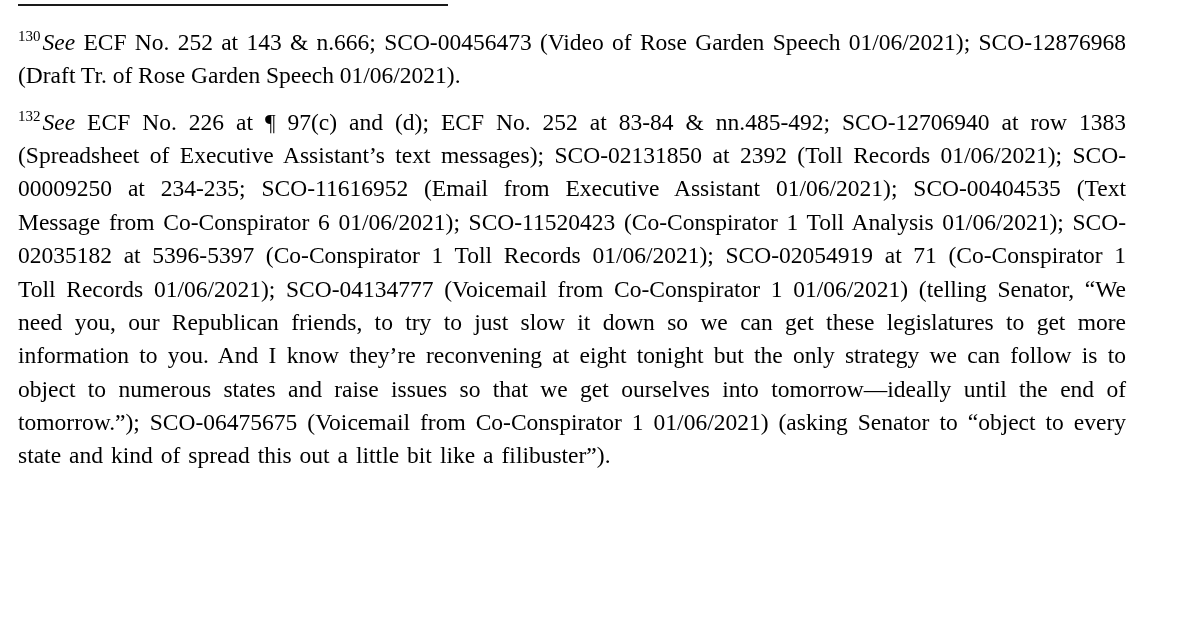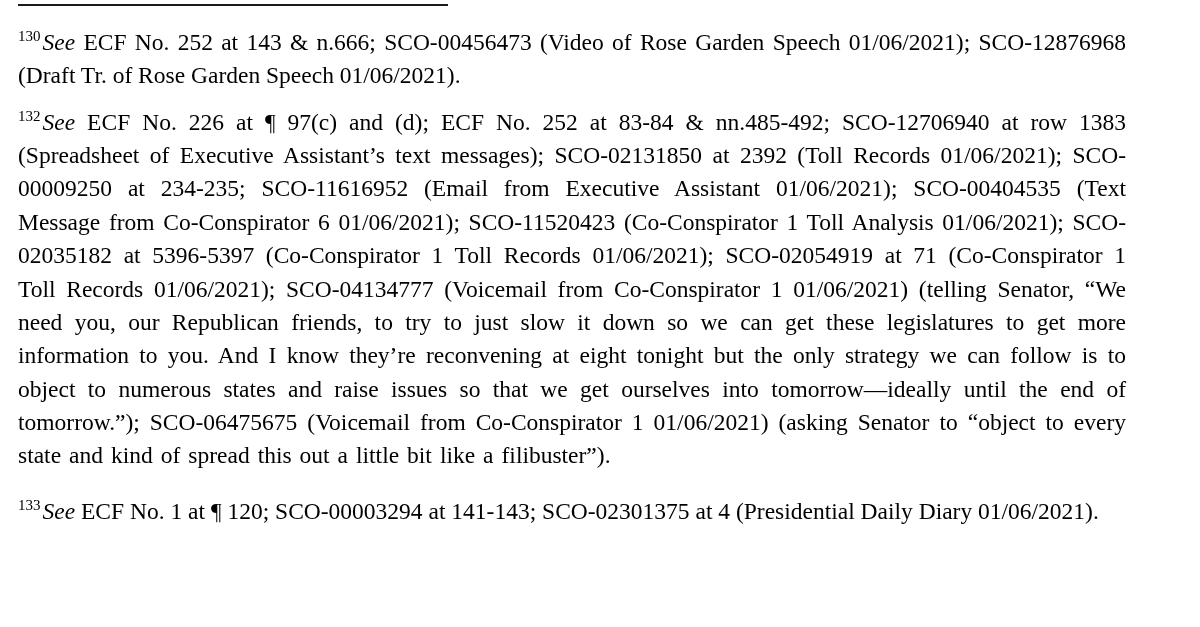--- a/index.html
+++ b/index.html
@@ -75,19 +75,16 @@
 
     <p class="fn fn-130">
       <span class="marker">130</span><span class="see">See</span><span> ECF No. 252 at 143 &amp; n.666; SCO-00456473 (Video of Rose Garden Speech 01/06/2021); SCO-12876968 (Draft Tr. of Rose Garden Speech 01/06/2021).</span>
     </p>
 
 
     <p class="fn fn-132">
       <span class="marker">132</span><span class="see">See</span><span> ECF No. 226 at ¶ 97(c) and (d); ECF No. 252 at 83-84 &amp; nn.485-492; SCO-12706940 at row 1383 (Spreadsheet of Executive Assistant’s text messages); SCO-02131850 at 2392 (Toll Records 01/06/2021); SCO-00009250 at 234-235; SCO-11616952 (Email from Executive Assistant 01/06/2021); SCO-00404535 (Text Message from Co-Conspirator 6 01/06/2021); SCO-11520423 (Co-Conspirator 1 Toll Analysis 01/06/2021); SCO-02035182 at 5396-5397 (Co-Conspirator 1 Toll Records 01/06/2021); SCO-02054919 at 71 (Co-Conspirator 1 Toll Records 01/06/2021); SCO-04134777 (Voicemail from Co-Conspirator 1 01/06/2021) (telling Senator, “We need you, our Republican friends, to try to just slow it down so we can get these legislatures to get more information to you.  And I know they’re reconvening at eight tonight but the only strategy we can follow is to object to numerous states and raise issues so that we get ourselves into tomorrow—ideally until the end of tomorrow.”); SCO-06475675 (Voicemail from Co-Conspirator 1 01/06/2021) (asking Senator to “object to every state and kind of spread this out a little bit like a filibuster”).</span>
     </p>
 
-    <p class="fn fn-133">
-      <span class="marker">133</span><span class="see">See</span><span> ECF No. 1 at ¶ 120; SCO-00003294 at 141-143; SCO-02301375 at 4 (Presidential Daily Diary 01/06/2021).</span>
-    </p>
 
   </div>
 
 </div>
 
 </body></html>

